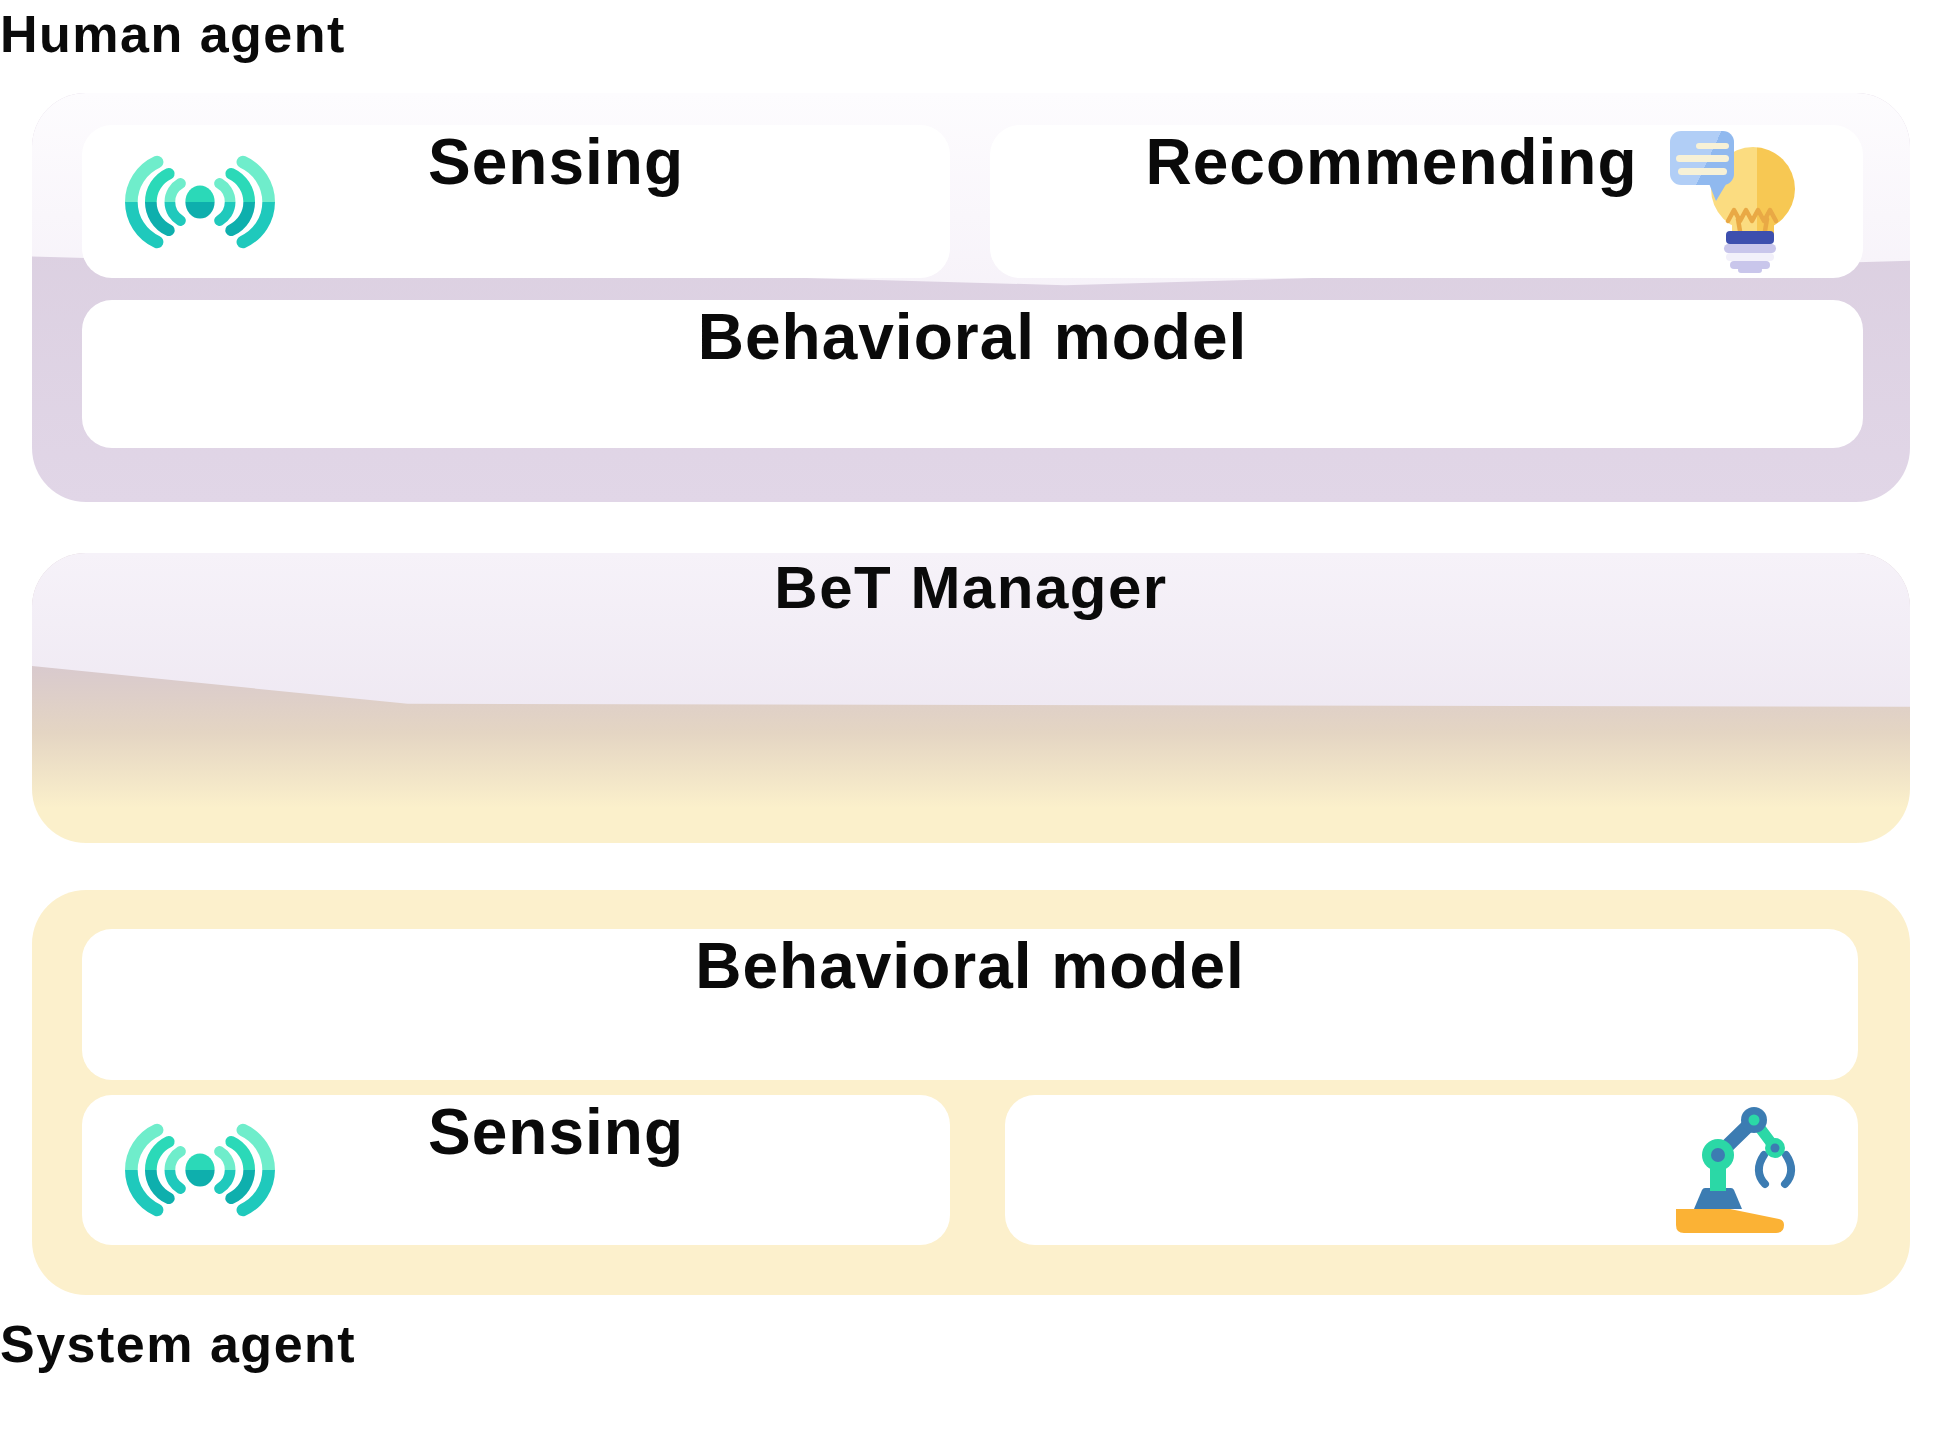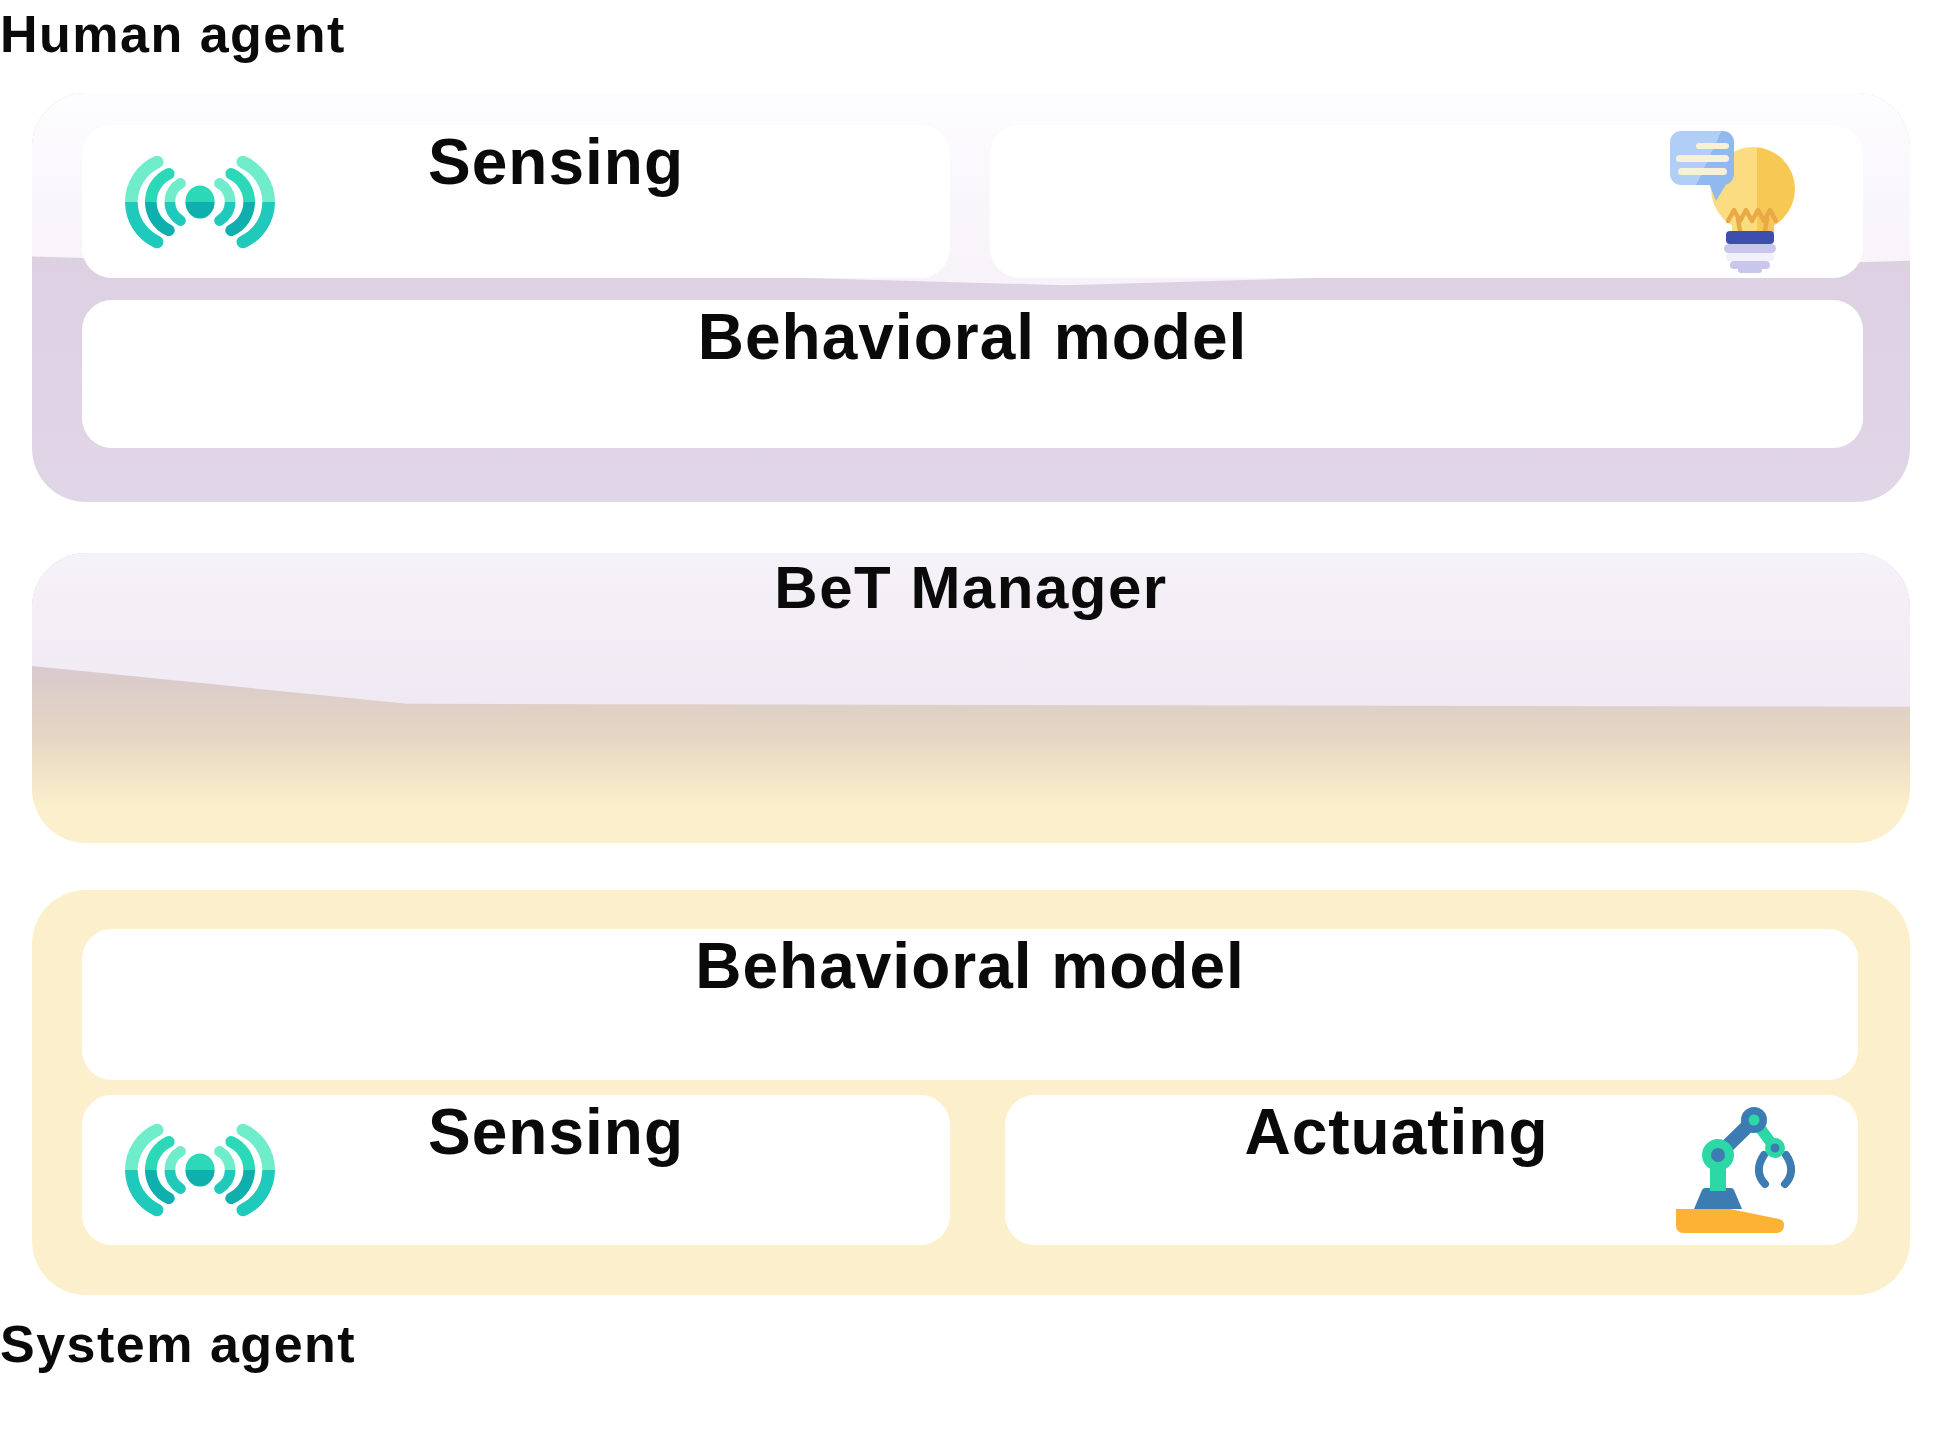--- a/index.html
+++ b/index.html
@@ -90,20 +90,21 @@
               <path d="M110 26 A32 32 0 0 1 110 84" stroke="url(#sigB1)" stroke-width="12"></path>
               <path d="M98 36 A22 22 0 0 1 98 74" stroke="url(#sigA1)" stroke-width="11"></path>
             </g>
             <ellipse cx="78" cy="55" rx="15" ry="17" fill="url(#sigB1)"></ellipse>
           </svg>
         </span>
         <span class="label shift-r">Sensing</span>
       </div>
 
       <div class="box box-grow">
+        <span class="label shift-l">Recommending</span>
         <span class="icon icon-idea">
           <svg viewBox="0 0 135 142" xmlns="http://www.w3.org/2000/svg">
             <defs>
               <linearGradient id="bulbG" gradientUnits="userSpaceOnUse" x1="47" y1="0" x2="131" y2="0">
                 <stop offset="0.55" style="stop-color:var(--bulb-left,#FBDC80)"></stop>
                 <stop offset="0.55" style="stop-color:var(--bulb-right,#F7C853)"></stop>
               </linearGradient>
               <linearGradient id="bubG" gradientUnits="userSpaceOnUse" x1="6" y1="10" x2="70" y2="40">
                 <stop offset="0.6" style="stop-color:var(--bubble-light,#B1CEF6)"></stop>
                 <stop offset="0.6" style="stop-color:var(--bubble-dark,#90B9EF)"></stop>
@@ -172,21 +173,20 @@
               <path d="M110 26 A32 32 0 0 1 110 84" stroke="url(#sigB2)" stroke-width="12"></path>
               <path d="M98 36 A22 22 0 0 1 98 74" stroke="url(#sigA2)" stroke-width="11"></path>
             </g>
             <ellipse cx="78" cy="55" rx="15" ry="17" fill="url(#sigB2)"></ellipse>
           </svg>
         </span>
         <span class="label shift-r">Sensing</span>
       </div>
 
       <div class="box box-grow">
-        <span class="label shift-l">Actuating</span>
         <span class="icon icon-robot">
           <svg viewBox="0 0 128 130" xmlns="http://www.w3.org/2000/svg">
             <path d="M8 104 H62 L111 114 Q116 115 116 120 Q116 128 108 128 H16 Q8 128 8 120 Z" style="fill:var(--robot-yellow,#FBB235)"></path>
             <path d="M26 104 L34 85 Q35 83 37 83 H63 Q65 83 66 85 L74 104 Z" style="fill:var(--robot-blue,#3C7CB2)"></path>
             <rect x="42" y="50" width="16" height="36" style="fill:var(--robot-teal,#2BD8A6)"></rect>
             <path d="M50 50 L86 15" stroke-linecap="round" stroke-width="14" fill="none" style="stroke:var(--robot-blue,#3C7CB2)"></path>
             <path d="M86 15 L107 43" stroke-linecap="round" stroke-width="11" fill="none" style="stroke:var(--robot-teal,#2BD8A6)"></path>
             <circle cx="50" cy="50" r="16" style="fill:var(--robot-teal,#2BD8A6)"></circle>
             <circle cx="50" cy="50" r="7" style="fill:var(--robot-blue,#3C7CB2)"></circle>
             <circle cx="86" cy="15" r="13" style="fill:var(--robot-blue,#3C7CB2)"></circle>

